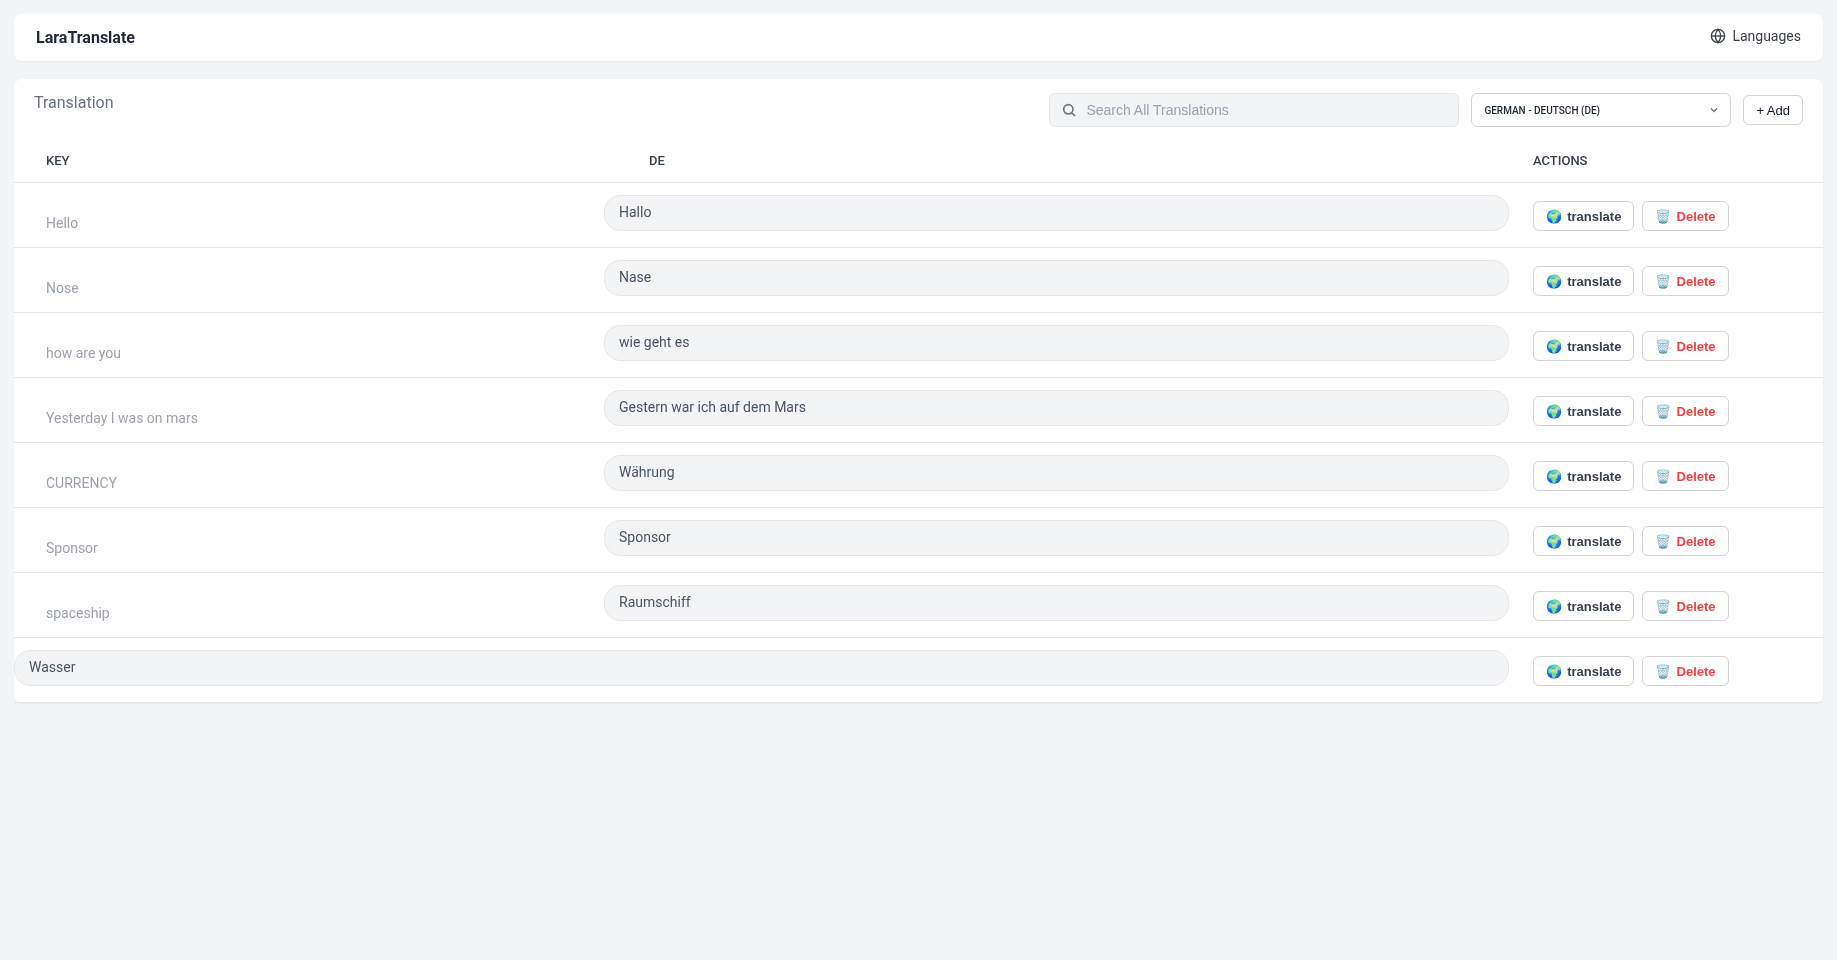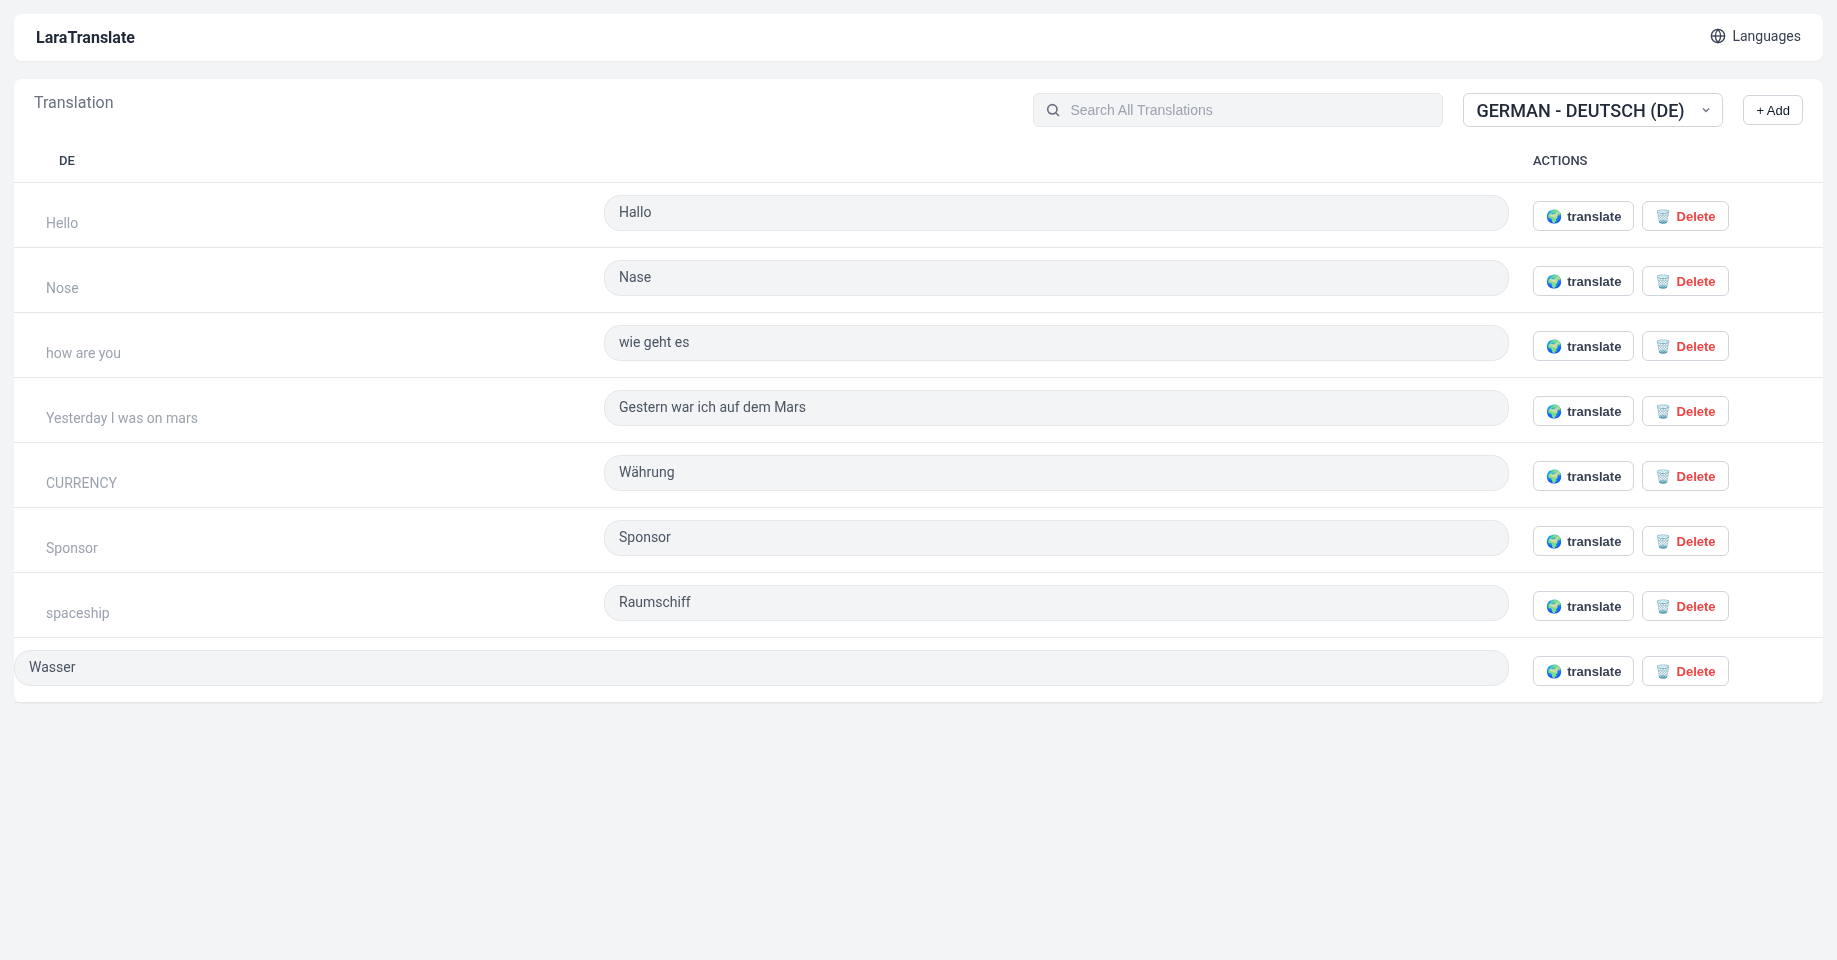--- a/index.html
+++ b/index.html
@@ -50,21 +50,21 @@
   padding: 14px 20px 12px 20px;
   display: flex;
   justify-content: space-between;
 }
 .card-title {
   color: #6b7280;
   font-size: 16px;
 }
 .header-controls {
   display: flex;
-  gap: 20px;
+  gap: 12px;
   align-items: center;
 }
 .search-wrap {
   position: relative;
   width: 410px;
 }
 .search-wrap svg {
   position: absolute;
   left: 12px;
   top: 50%;
@@ -91,21 +91,21 @@
   position: relative;
   height: 34px;
   min-width: 260px;
   background: #fff;
   border: 1px solid #d1d5db;
   border-radius: 6px;
   padding: 0 30px 0 12px;
   display: flex;
   align-items: center;
   cursor: pointer;
-  font-size: 18px;
+  font-size: 10px;
   color: #1f2937;
   font-weight: 500;
 }
 .lang-select svg {
   position: absolute;
   right: 10px;
   top: 50%;
   transform: translateY(-50%);
   width: 12px;
   height: 12px;
@@ -227,20 +227,21 @@
         <span>GERMAN - DEUTSCH (DE)</span>
         <svg viewBox="0 0 24 24" fill="none" stroke="currentColor" stroke-width="2.5">
           <polyline points="6 9 12 15 18 9"></polyline>
         </svg>
       </div>
       <button class="add-btn">+ Add</button>
     </div>
   </div>
 
   <div class="table-head-row">
+    <div class="col-key">KEY</div>
     <div class="col-de">DE</div>
     <div class="col-actions">ACTIONS</div>
   </div>
 
   <div id="rows-container">
       <div class="data-row">
         <div class="cell-key">Hello</div>
         <div class="cell-de">
           <div class="de-box">Hallo</div>
         </div>

